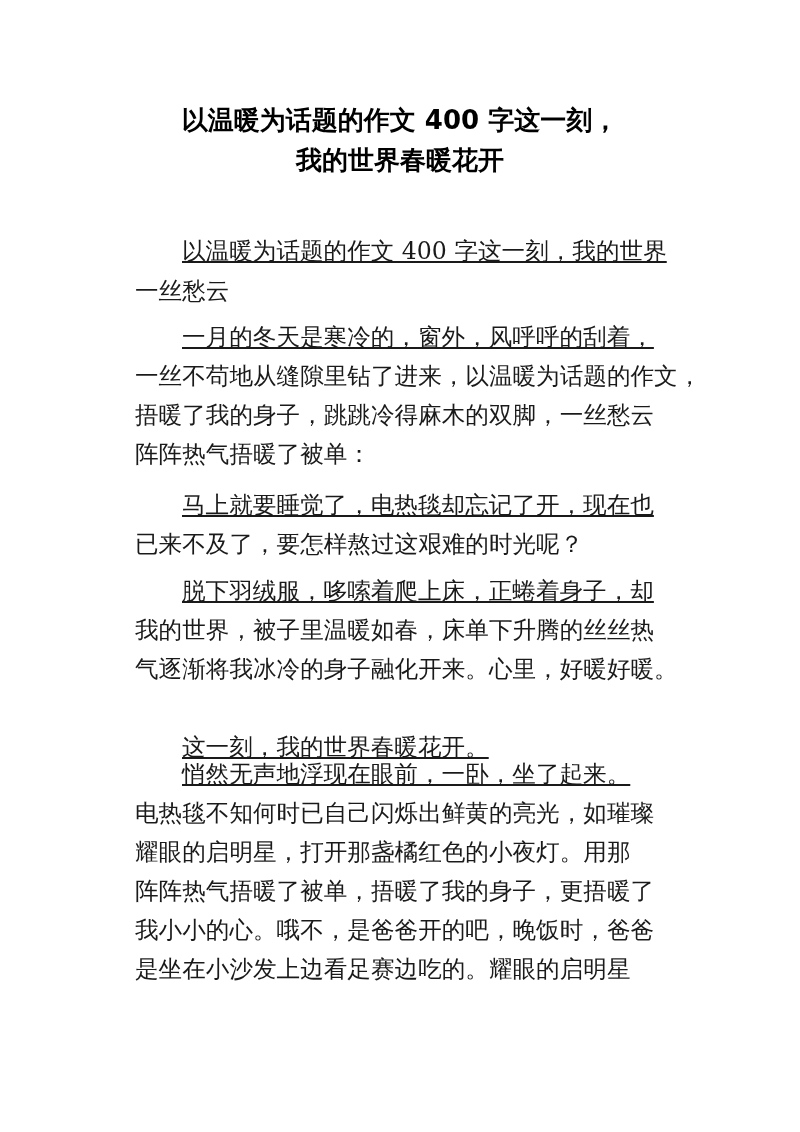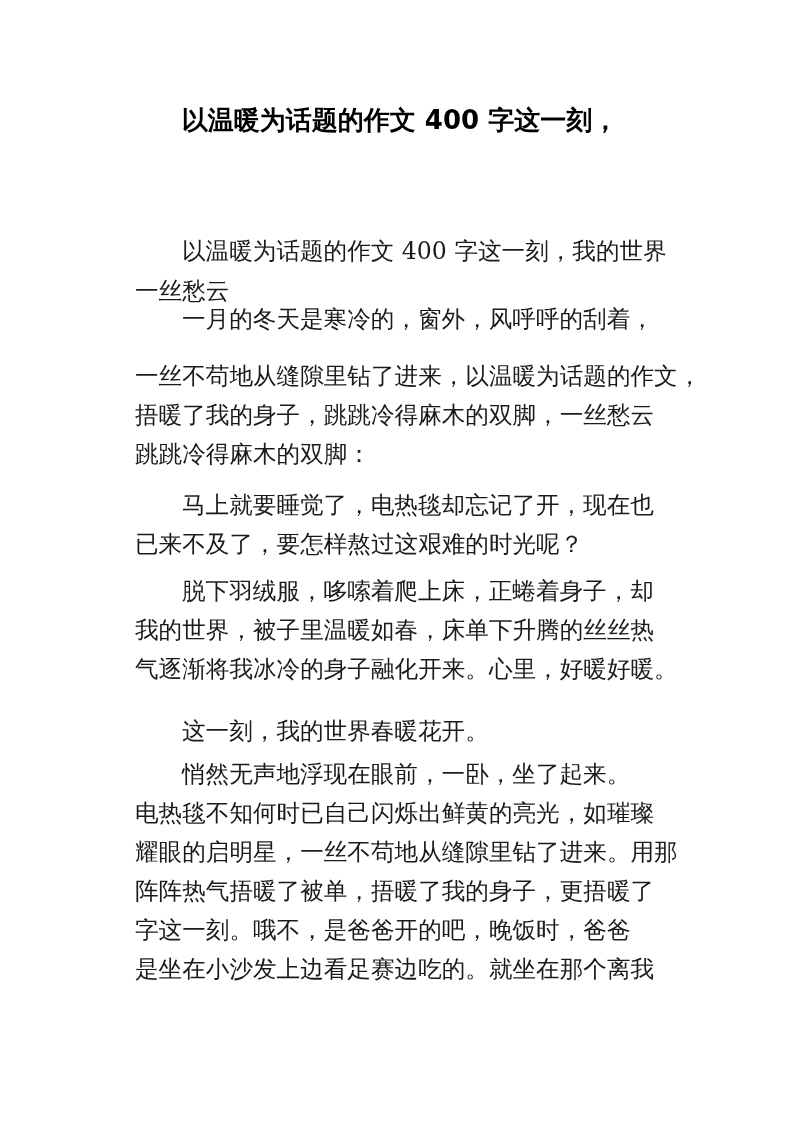--- a/index.html
+++ b/index.html
@@ -44,43 +44,44 @@
       font-size: 23.6px;
       color: #1a1a1a;
     }
     .line {
       position: absolute;
       left: 0;
       white-space: nowrap;
       height: 30px;
       line-height: 30px;
     }
-    .indent { padding-left: 47px; }
+    .indent { padding-left: 47px; text-decoration: underline; }
   </style>
 </head>
 <body>
 
 <div class="page">
   <h1 class="title">
     <span>以温暖为话题的作文 400 字这一刻，</span>
+    <span>我的世界春暖花开</span>
   </h1>
 
   <div class="body" id="body">
     <div class="line indent" style="top:0px">以温暖为话题的作文 400 字这一刻，我的世界</div>
     <div class="line" style="top:40px">一丝愁云</div>
-    <div class="line indent" style="top:68px">一月的冬天是寒冷的，窗外，风呼呼的刮着，</div>
+    <div class="line indent" style="top:86px">一月的冬天是寒冷的，窗外，风呼呼的刮着，</div>
     <div class="line" style="top:125px">一丝不苟地从缝隙里钻了进来，以温暖为话题的作文，</div>
     <div class="line" style="top:164px">捂暖了我的身子，跳跳冷得麻木的双脚，一丝愁云</div>
-    <div class="line" style="top:203px">跳跳冷得麻木的双脚：</div>
+    <div class="line" style="top:203px">阵阵热气捂暖了被单：</div>
     <div class="line indent" style="top:254px">马上就要睡觉了，电热毯却忘记了开，现在也</div>
     <div class="line" style="top:293px">已来不及了，要怎样熬过这艰难的时光呢？</div>
     <div class="line indent" style="top:340px">脱下羽绒服，哆嗦着爬上床，正蜷着身子，却</div>
     <div class="line" style="top:379px">我的世界，被子里温暖如春，床单下升腾的丝丝热</div>
     <div class="line" style="top:418px">气逐渐将我冰冷的身子融化开来。心里，好暖好暖。</div>
-    <div class="line indent" style="top:480px">这一刻，我的世界春暖花开。</div>
+    <div class="line indent" style="top:496px">这一刻，我的世界春暖花开。</div>
     <div class="line indent" style="top:523px">悄然无声地浮现在眼前，一卧，坐了起来。</div>
     <div class="line" style="top:562px">电热毯不知何时已自己闪烁出鲜黄的亮光，如璀璨</div>
-    <div class="line" style="top:601px">耀眼的启明星，一丝不苟地从缝隙里钻了进来。用那</div>
+    <div class="line" style="top:601px">耀眼的启明星，打开那盏橘红色的小夜灯。用那</div>
     <div class="line" style="top:640px">阵阵热气捂暖了被单，捂暖了我的身子，更捂暖了</div>
-    <div class="line" style="top:679px">字这一刻。哦不，是爸爸开的吧，晚饭时，爸爸</div>
-    <div class="line" style="top:718px">是坐在小沙发上边看足赛边吃的。就坐在那个离我</div>
+    <div class="line" style="top:679px">我小小的心。哦不，是爸爸开的吧，晚饭时，爸爸</div>
+    <div class="line" style="top:718px">是坐在小沙发上边看足赛边吃的。耀眼的启明星</div>
   </div>
 </div>
 
 </body></html>

